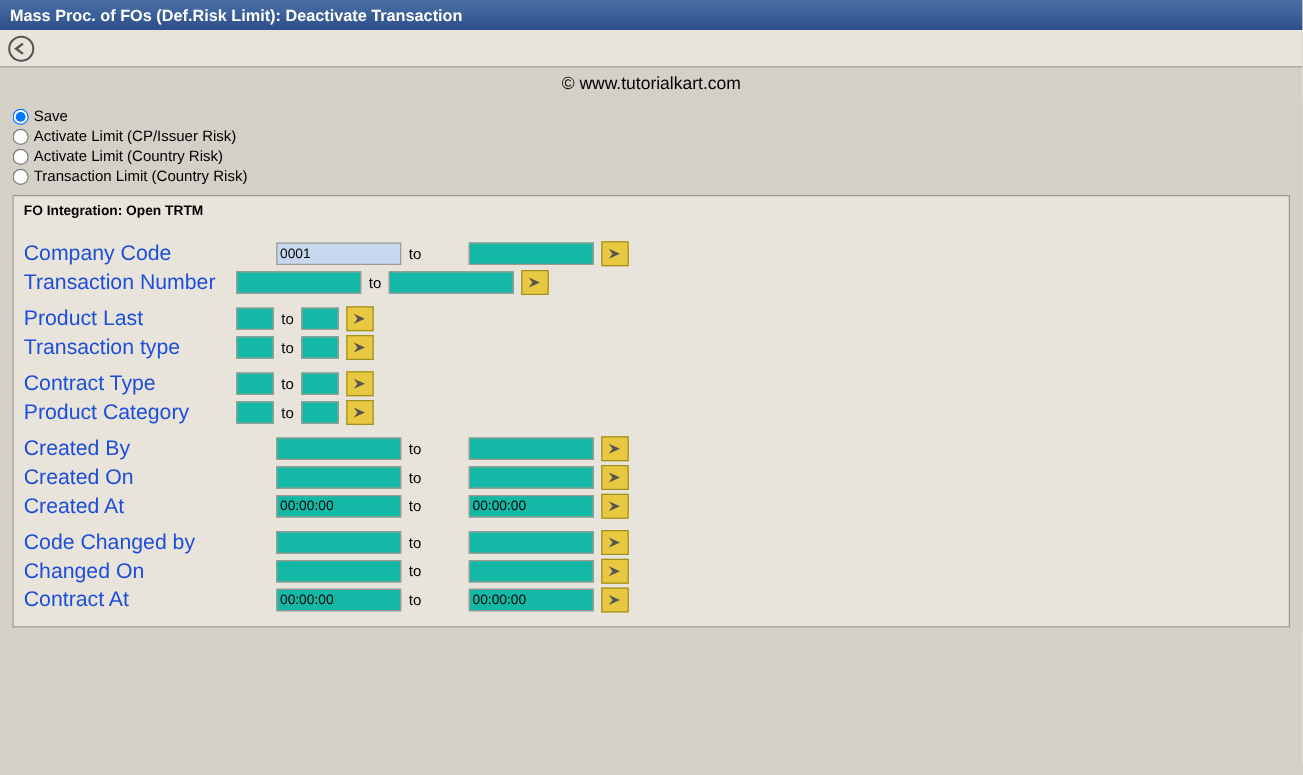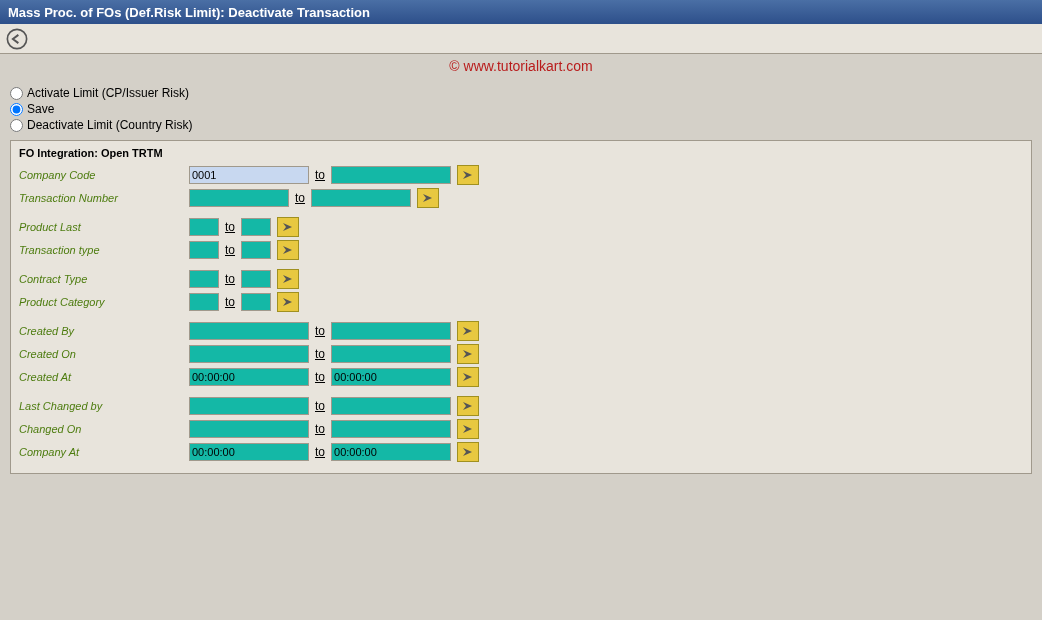--- a/index.html
+++ b/index.html
@@ -31,21 +31,21 @@
     .toolbar-icon {
       width: 22px;
       height: 22px;
       cursor: pointer;
       display: flex;
       align-items: center;
       justify-content: center;
     }
     .watermark {
       text-align: center;
-      color: #b91c1c;
+      color: #000000;
       font-size: 14px;
       padding: 4px 0;
     }
     .main-content {
       padding: 8px 10px;
       background: #d4d0c8;
     }
     .radio-group {
       margin-bottom: 8px;
     }
@@ -61,58 +61,57 @@
     .section-box {
       border: 1px solid #a0998c;
       background: #e8e4dc;
       margin-top: 8px;
       padding: 6px 8px 8px 8px;
     }
     .section-title {
       font-weight: bold;
       font-size: 11px;
       color: #000;
-      margin-bottom: 6px;
+      margin-bottom: 18px;
     }
     .field-row {
       display: flex;
       align-items: center;
       margin-bottom: 3px;
       min-height: 20px;
     }
     .field-label {
       width: 170px;
-      font-size: 11px;
-      color: #4d7c0f;
+      font-size: 17px;
+      color: #1d4ed8;
       flex-shrink: 0;
-      font-style: italic;
     }
     .field-input {
       border: 1px solid #a0998c;
       background: #14b8a6;
       height: 18px;
       font-size: 11px;
       padding: 1px 2px;
     }
     .field-input.highlighted {
       background: #c8d8f0;
     }
     .field-input.small {
       width: 30px;
     }
     .field-input.medium {
-      width: 120px;
+      width: 100px;
+      margin-left: 32px;
     }
     .field-input.large {
       width: 100px;
     }
     .to-label {
       margin: 0 6px;
       font-size: 12px;
-      text-decoration: underline;
     }
     .arrow-btn {
       width: 22px;
       height: 20px;
       background: #e8c840;
       border: 1px solid #a09020;
       cursor: pointer;
       display: flex;
       align-items: center;
       justify-content: center;
@@ -143,30 +142,34 @@
   </div>
 </div>
 
 <div class="watermark">
   <span>© www.tutorialkart.com</span>
 </div>
 
 <div class="main-content">
   <div class="radio-group">
     <div class="radio-item">
+      <input type="radio" name="action" checked="" style="">
+      <label>Save</label>
+    </div>
+    <div class="radio-item">
       <input type="radio" name="action" style="">
       <label>Activate Limit (CP/Issuer Risk)</label>
     </div>
     <div class="radio-item">
-      <input type="radio" name="action" checked="" style="">
-      <label>Save</label>
+      <input type="radio" name="action" style="">
+      <label>Activate Limit (Country Risk)</label>
     </div>
     <div class="radio-item">
       <input type="radio" name="action" style="">
-      <label>Deactivate Limit (Country Risk)</label>
+      <label>Transaction Limit (Country Risk)</label>
     </div>
   </div>
 
   <div class="section-box">
     <div class="section-title">FO Integration: Open TRTM</div>
 
     <div class="field-row">
       <span class="field-label">Company Code</span>
       <input type="text" class="field-input medium highlighted" value="0001" style="">
       <span class="to-label">to</span>
@@ -276,21 +279,21 @@
       <button class="arrow-btn">
         <svg viewBox="0 0 14 14">
             <polygon points="2,3 11,7 2,11 5,7" fill="#555"></polygon>
           </svg>
       </button>
     </div>
 
     <div class="field-spacer"></div>
 
     <div class="field-row">
-      <span class="field-label">Last Changed by</span>
+      <span class="field-label">Code Changed by</span>
       <input type="text" class="field-input medium" value="" style="">
       <span class="to-label">to</span>
       <input type="text" class="field-input medium" value="" style="">
       <button class="arrow-btn">
         <svg viewBox="0 0 14 14">
             <polygon points="2,3 11,7 2,11 5,7" fill="#555"></polygon>
           </svg>
       </button>
     </div>
 
@@ -300,21 +303,21 @@
       <span class="to-label">to</span>
       <input type="text" class="field-input medium" value="" style="">
       <button class="arrow-btn">
         <svg viewBox="0 0 14 14">
             <polygon points="2,3 11,7 2,11 5,7" fill="#555"></polygon>
           </svg>
       </button>
     </div>
 
     <div class="field-row">
-      <span class="field-label">Company At</span>
+      <span class="field-label">Contract At</span>
       <input type="text" class="field-input medium" value="00:00:00" style="">
       <span class="to-label">to</span>
       <input type="text" class="field-input medium" value="00:00:00" style="">
       <button class="arrow-btn">
         <svg viewBox="0 0 14 14">
             <polygon points="2,3 11,7 2,11 5,7" fill="#555"></polygon>
           </svg>
       </button>
     </div>
 

